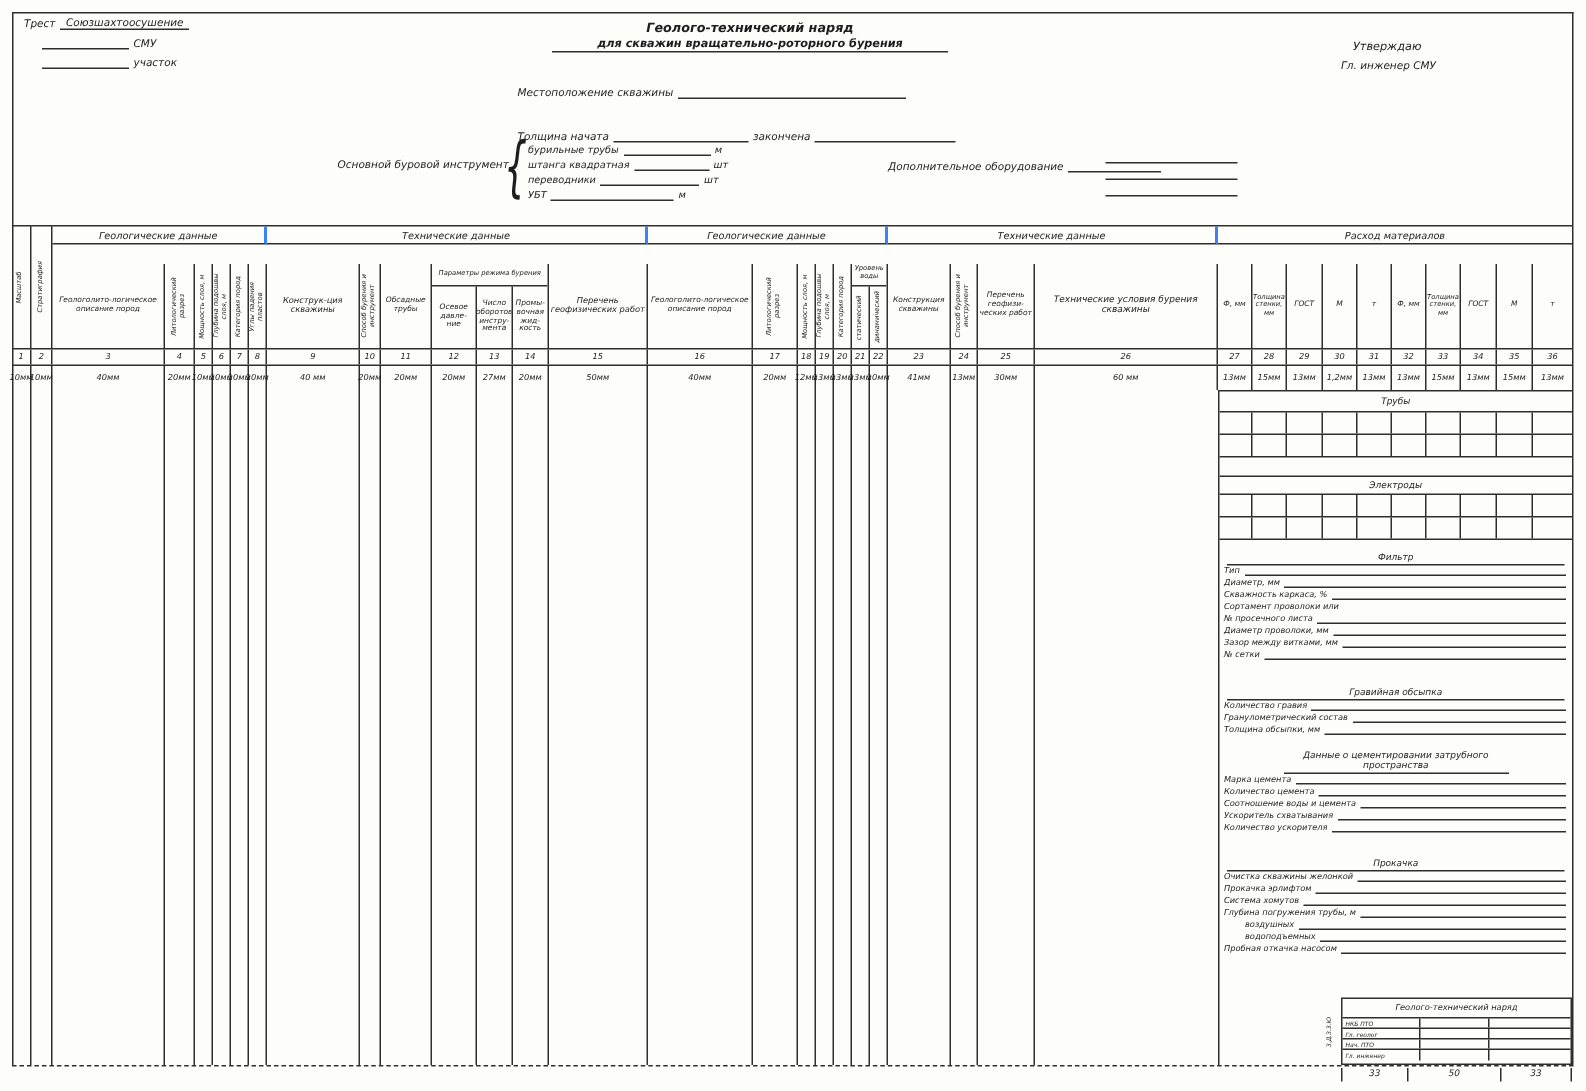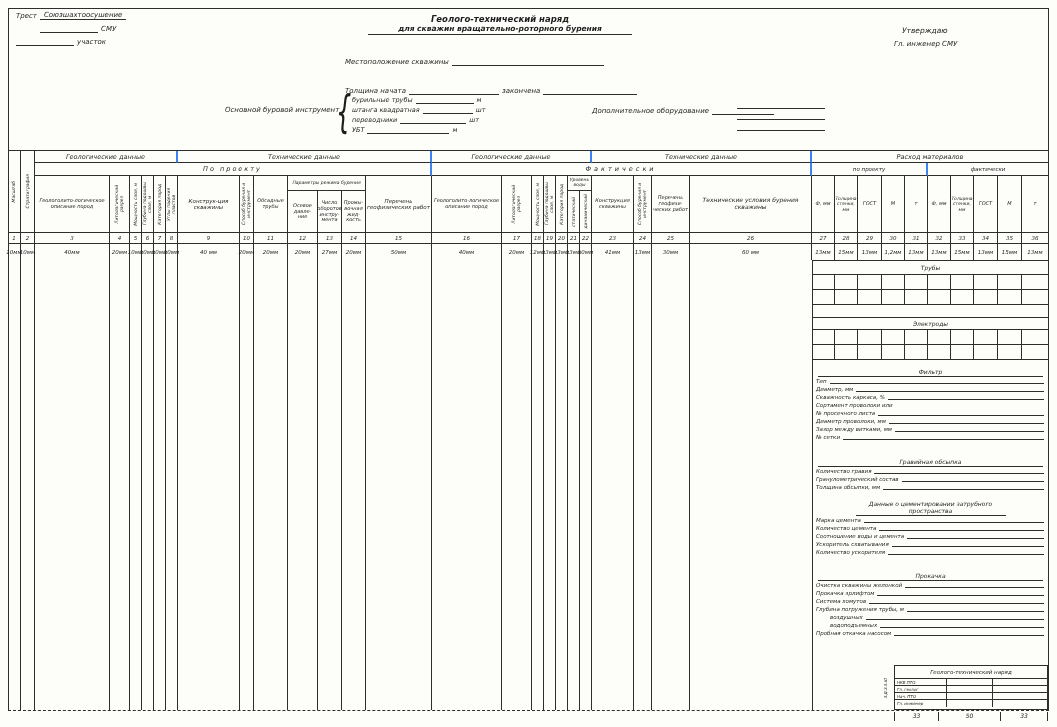--- a/index.html
+++ b/index.html
@@ -59,25 +59,25 @@
 </head>
 <body>
 
 <div class="canvas">
   <div class="a frame"></div>
 
   <div class="a hrow" style="left:16px;top:11px;">
     <span>Трест</span>
     <span class="ub">Союзшахтоосушение</span>
   </div>
-  <div class="a hrow" style="left:40px;top:24px;">
+  <div class="a hrow" style="left:28px;top:24px;">
     <i class="bl" style="width:58px;"></i>
     <span>СМУ</span>
   </div>
-  <div class="a hrow" style="left:16px;top:37px;">
+  <div class="a hrow" style="left:28px;top:37px;">
     <i class="bl" style="width:58px;"></i>
     <span>участок</span>
   </div>
 
   <div class="a" style="left:368px;top:14px;width:264px;">
     <div class="title1">Геолого-технический наряд</div>
     <div class="title2">для скважин вращательно-роторного бурения</div>
   </div>
 
   <div class="a it" style="left:902px;top:26px;font-size:7.5px;">Утверждаю</div>
@@ -133,26 +133,20 @@
     </div>
 
   <div class="a fx" style="left:35px;top:150px;width:1013px;height:13px;border-top:1px solid #2e2e2e;box-sizing:border-box;">
     <div class="bandc" style="width:143px;">Геологические данные</div>
     <div class="bandc" style="width:254px;">Технические данные</div>
     <div class="bandc" style="width:160px;">Геологические данные</div>
     <div class="bandc" style="width:220px;">Технические данные</div>
     <div class="bandc nb" style="width:236px;">Расход материалов</div>
   </div>
 
-  <div class="a fx" style="left:35px;top:163px;width:1013px;height:13px;">
-    <div class="bandc ls2" style="width:397px;">По проекту</div>
-    <div class="bandc ls3" style="width:380px;">Фактически</div>
-    <div class="bandc" style="width:116px;font-size:5.5px;">по проекту</div>
-    <div class="bandc nb" style="width:120px;font-size:5.5px;">фактически</div>
-  </div>
 
   <div class="a fx" style="left:35px;top:176px;width:1013px;height:56px;">
     <div class="hc" style="width:75px;">
         <span class="hl">Геологолито-логическое описание пород</span>
       </div>
     <div class="hc" style="width:20px;">
         <span class="vt">Литологический разрез</span>
       </div>
     <div class="hc" style="width:12px;">
         <span class="vt">Мощность слоя, м</span>

